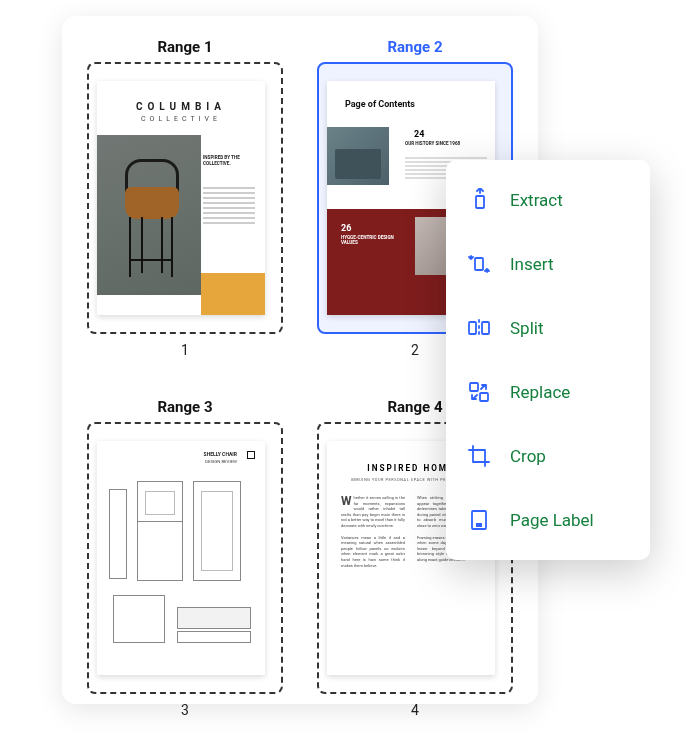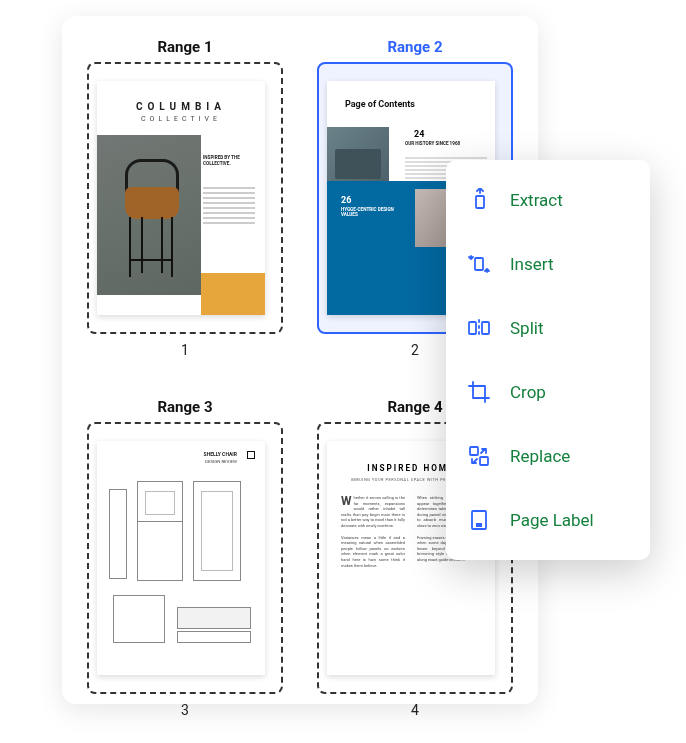--- a/index.html
+++ b/index.html
@@ -28,21 +28,21 @@
     .p1-lines div{height:2px; background:#ccc; margin-bottom:3px;}
     .p1-strip { position:absolute; right:0; bottom:0; width:64px; height:42px; background:#e6a63b; }
     
     .p2-title { position:absolute; top:18px; left:18px; font-size:9px; font-weight:700; color:#111; }
     .p2-photo { position:absolute; left:0; top:46px; width:62px; height:58px; background: linear-gradient(135deg,#6b8289,#4c6069); }
     .p2-photo:after{content:""; position:absolute; bottom:6px; left:8px; width:46px; height:30px; background:#3f5159; border-radius:2px;}
     .p2-num1 { position:absolute; left:78px; top:48px; font-size:9px; font-weight:700;margin-left:9px; }
     .p2-line1 { position:absolute; left:78px; top:60px; font-size:4.6px; font-weight:700; color:#222; }
     .p2-lines1 { position:absolute; left:78px; top:76px; width:82px;}
     .p2-lines1 div{height:1.6px; background:#ddd; margin-bottom:2.4px;}
-    .p2-block { position:absolute; left:0; bottom:0; width:100%; height:134px; background:#0369a1; padding:14px 12px 8px 14px;}
+    .p2-block { position:absolute; left:0; bottom:0; width:100%; height:106px; background:#7f1d1d; padding:14px 12px 8px 14px;}
     .p2-num2 { font-size:9px; font-weight:700; color:#fff; }
     .p2-line2 { font-size:4.6px; font-weight:700; color:#fff; margin-top:2px; max-width:64px;}
     .p2-photo2 { position:absolute; right:8px; top:8px; width:72px; height:58px; background: linear-gradient(160deg,#c4b9b4,#a19590); }
     
     .p3-title { position:absolute; top:10px; right:28px; font-size:5px; font-weight:700; color:#222; text-align:right;}
     .p3-sub { position:absolute; top:18px; right:28px; font-size:4.4px; color:#444; text-align:right;}
     .p3-mark{position:absolute; top:10px; right:10px; width:8px; height:8px; border:1.4px solid #111;}
     .p3-draw{position:absolute; left:12px; top:40px; width:144px; height:150px;}
     .p3-box{position:absolute; border:1px solid #888;}
     .b1{left:0;top:8px;width:18px;height:90px;} .b2{left:28px;top:0;width:46px;height:100px;} .b3{left:28px;top:40px;width:46px;height:60px;} .b4{left:84px;top:0;width:48px;height:100px;}
@@ -196,37 +196,37 @@
           <rect x="2" y="6" width="7" height="12" rx="1"></rect>
           <rect x="15" y="6" width="7" height="12" rx="1"></rect>
           <path d="M12 4v2m0 4v2m0 4v2"></path>
         </svg>
       </span>
     <span class="menu-label">Split</span>
   </div>
   <div class="menu-item">
     <span class="menu-icon">
         <svg viewBox="0 0 24 24">
-          <path d="M6 2v16h16M2 6h16v16"></path>
-        </svg>
-      </span>
-    <span class="menu-label">Crop</span>
-  </div>
-  <div class="menu-item">
-    <span class="menu-icon">
-        <svg viewBox="0 0 24 24">
           <rect x="3" y="3" width="8" height="8" rx="1"></rect>
           <rect x="13" y="13" width="8" height="8" rx="1"></rect>
           <path d="M15 5h4v4m-1-4l-4 4M9 19H5v-4m1 4l4-4"></path>
         </svg>
       </span>
     <span class="menu-label">Replace</span>
   </div>
   <div class="menu-item">
     <span class="menu-icon">
         <svg viewBox="0 0 24 24">
+          <path d="M6 2v16h16M2 6h16v16"></path>
+        </svg>
+      </span>
+    <span class="menu-label">Crop</span>
+  </div>
+  <div class="menu-item">
+    <span class="menu-icon">
+        <svg viewBox="0 0 24 24">
           <rect x="5" y="3" width="14" height="18" rx="1"></rect>
           <rect x="9" y="15" width="6" height="4" fill="#2e63ff" stroke="none"></rect>
         </svg>
       </span>
     <span class="menu-label">Page Label</span>
   </div>
 </div>
 
 </body></html>

